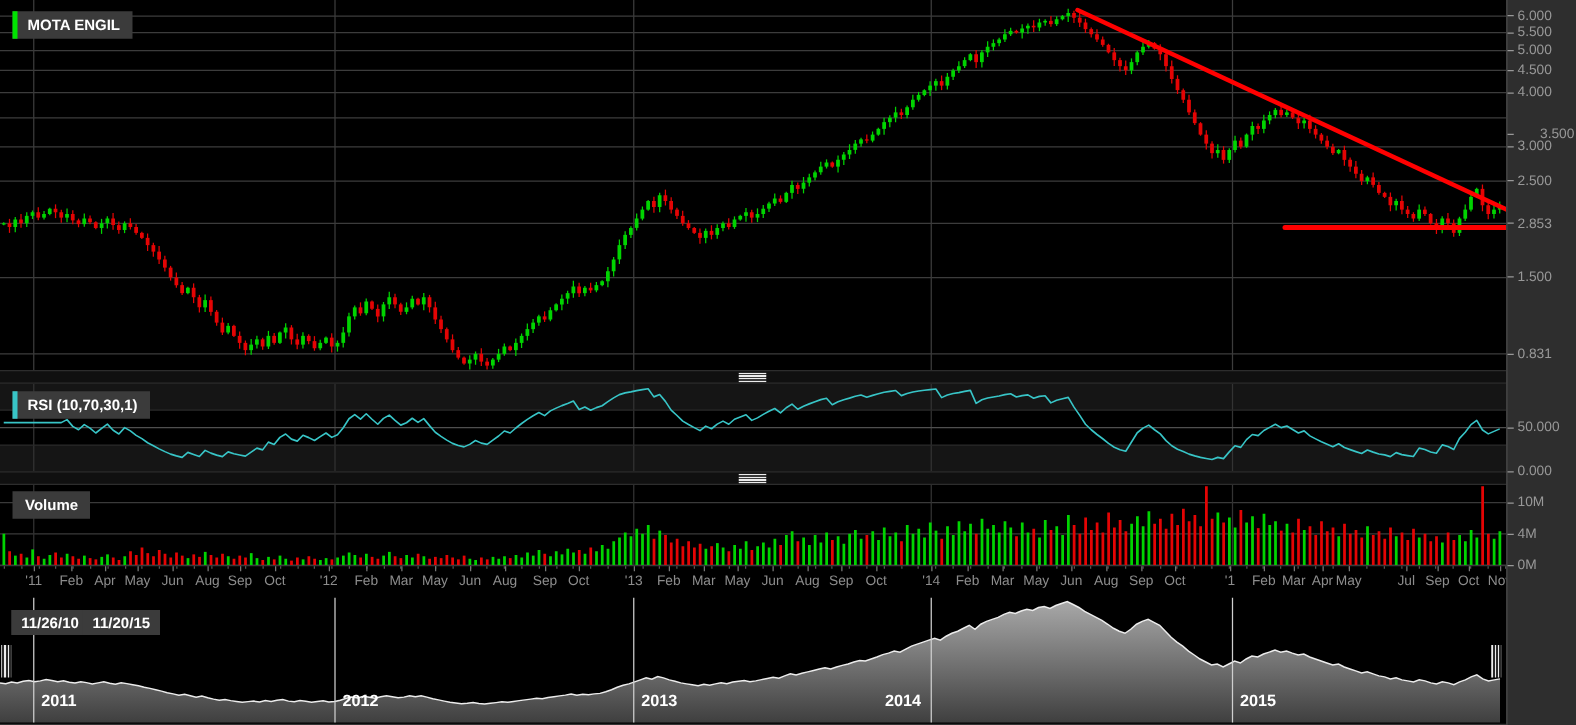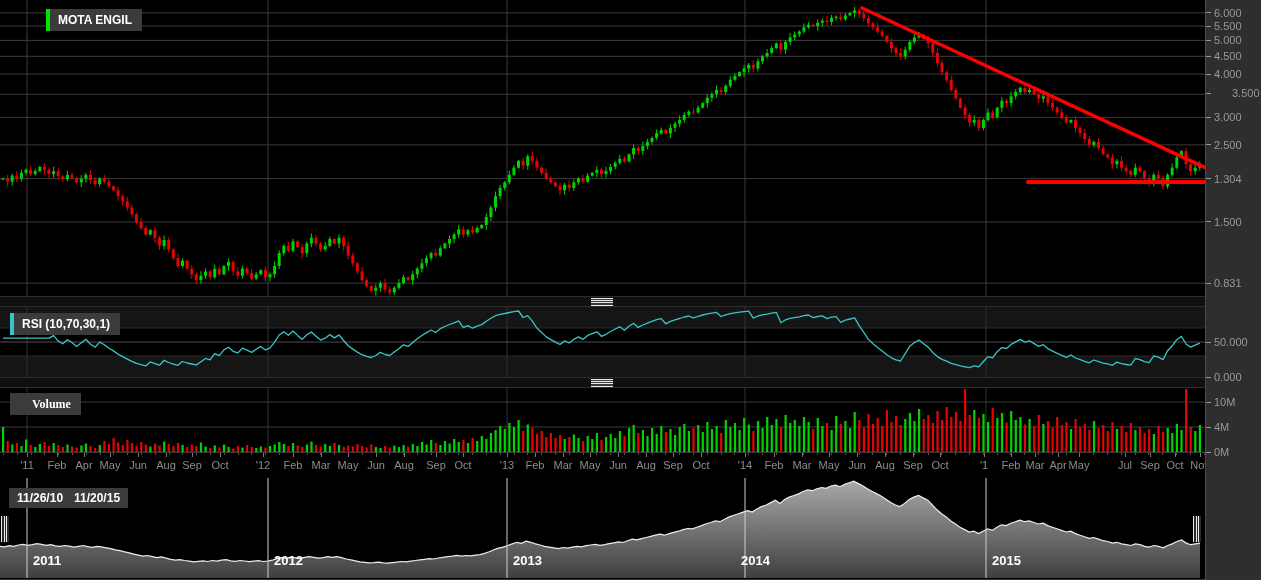--- a/index.html
+++ b/index.html
@@ -4,21 +4,21 @@
 <style>
   html,body{margin:0;padding:0;background:#000;}
   #app{position:relative;width:1261px;height:580px;background:#000;overflow:hidden;
        font-family:"Liberation Sans",sans-serif;-webkit-font-smoothing:antialiased;}
   .panel{position:absolute;left:0;width:1205px;}
   svg{display:block;}
   .label-box{position:absolute;display:flex;align-items:center;background:#3b3b3b;
              height:22px;padding:0 10px 0 0;color:#fff;font-size:12px;font-weight:bold;
              white-space:nowrap;z-index:5;}
   .accent{width:4px;height:22px;margin-right:8px;}
-  .label-box.noaccent{padding-left:22px;font-family:Liberation Serif, serif;}
+  .label-box.noaccent{padding-left:10px;}
   .sep{position:absolute;left:0;width:1205px;height:11px;background:#101010;
        border-top:1px solid #2d2d2d;border-bottom:1px solid #2d2d2d;box-sizing:border-box;z-index:4;}
   .grip-h{position:absolute;left:591px;top:1px;width:22px;height:8px;
           background:repeating-linear-gradient(to bottom,#ececec 0,#ececec 1px,#3a3a3a 1px,#3a3a3a 2.2px);}
   #axis-col{position:absolute;left:1205px;top:0;width:56px;height:580px;background:#2e2e2e;
             border-left:1px solid #4a4a4a;box-sizing:border-box;z-index:6;}
   .tickrow{position:absolute;left:0;display:flex;align-items:center;gap:3px;
            color:#989898;font-size:11px;line-height:14px;}
   .tickdash{width:5px;height:1px;background:#989898;}
   #time-axis{position:absolute;left:0;top:452px;width:1205px;height:26px;background:#000;
@@ -576,21 +576,21 @@
         <line x1="1190.5739999999998" y1="162.3" x2="1190.5739999999998" y2="175.3" stroke="#e40404" stroke-width="1"></line>
         <rect x="1189.1" y="164.2" width="3" height="7.0" fill="#e40404"></rect>
         <line x1="1195.177" y1="163.1" x2="1195.177" y2="174.8" stroke="#00d400" stroke-width="1"></line>
         <rect x="1193.7" y="167.7" width="3" height="3.5" fill="#00d400"></rect>
         <line x1="1199.78" y1="161.2" x2="1199.78" y2="170.7" stroke="#00d400" stroke-width="1"></line>
         <rect x="1198.3" y="164.2" width="3" height="3.5" fill="#00d400"></rect>
         <line x1="862" y1="8" x2="1206" y2="168" stroke="#ff0000" stroke-width="3.5" stroke-linecap="round"></line>
         <line x1="1028" y1="182" x2="1207" y2="182" stroke="#ff0000" stroke-width="4" stroke-linecap="round"></line>
       </svg>
   </div>
-  <div class="label-box" style="left:10px;top:9px;margin-left:36px;">
+  <div class="label-box" style="left:10px;top:9px;">
     <span class="accent" style="background:#00e400;"></span>
     <span>MOTA ENGIL</span>
   </div>
 
   <div class="sep" style="top:296px;">
     <div class="grip-h"></div>
   </div>
 
   <div class="panel" style="top:307px;height:70px;">
     <svg id="svg-rsi" width="1205" height="70">
@@ -1082,21 +1082,21 @@
         <line x1="745" y1="0" x2="745" y2="100" stroke="#cfcfcf" stroke-width="1"></line>
         <line x1="986" y1="0" x2="986" y2="100" stroke="#cfcfcf" stroke-width="1"></line>
       </svg>
     <div class="date-box" style="left:9px;">11/26/10</div>
     <div class="date-box" style="left:66px;">11/20/15</div>
     <div class="range-handle" style="left:1px;"></div>
     <div class="range-handle" style="left:1193px;"></div>
   <div class="year-label" style="left: 33px;">2011</div>
       <div class="year-label" style="left: 274px;">2012</div>
       <div class="year-label" style="left: 513px;">2013</div>
-      <div class="year-label" style="left: 741px;">2014</div>
+      <div class="year-label" style="left: 708px;">2014</div>
       <div class="year-label" style="left: 992px;">2015</div>
     </div>
 
   <div id="axis-col">
       <div class="tickrow" style="top: 5.90267px;">
         <span class="tickdash"></span>
         <span>6.000</span>
       </div>
       <div class="tickrow" style="top: 19.024px;">
         <span class="tickdash"></span>
@@ -1107,35 +1107,35 @@
         <span>5.000</span>
       </div>
       <div class="tickrow" style="top: 49.2851px;">
         <span class="tickdash"></span>
         <span>4.500</span>
       </div>
       <div class="tickrow" style="top: 67.0468px;">
         <span class="tickdash"></span>
         <span>4.000</span>
       </div>
-      <div class="tickrow" style="top: 86px; gap: 21px;">
+      <div class="tickrow" style="top: 100px; gap: 21px;">
         <span class="tickdash"></span>
         <span>3.500</span>
       </div>
       <div class="tickrow" style="top: 110.429px;">
         <span class="tickdash"></span>
         <span>3.000</span>
       </div>
       <div class="tickrow" style="top: 137.923px;">
         <span class="tickdash"></span>
         <span>2.500</span>
       </div>
       <div class="tickrow" style="top: 171.573px;">
         <span class="tickdash"></span>
-        <span>1.304</span>
+        <span>2.853</span>
       </div>
       <div class="tickrow" style="top: 214.956px;">
         <span class="tickdash"></span>
         <span>1.500</span>
       </div>
       <div class="tickrow" style="top: 276.1px;">
         <span class="tickdash"></span>
         <span>0.831</span>
       </div>
       <div class="tickrow" style="top: 335px;">

